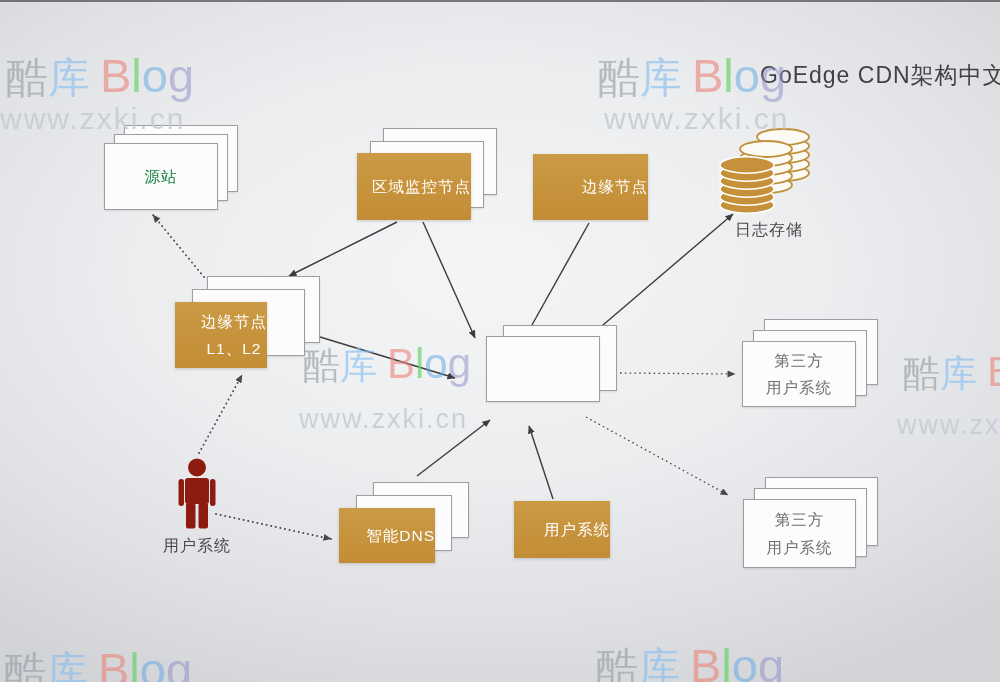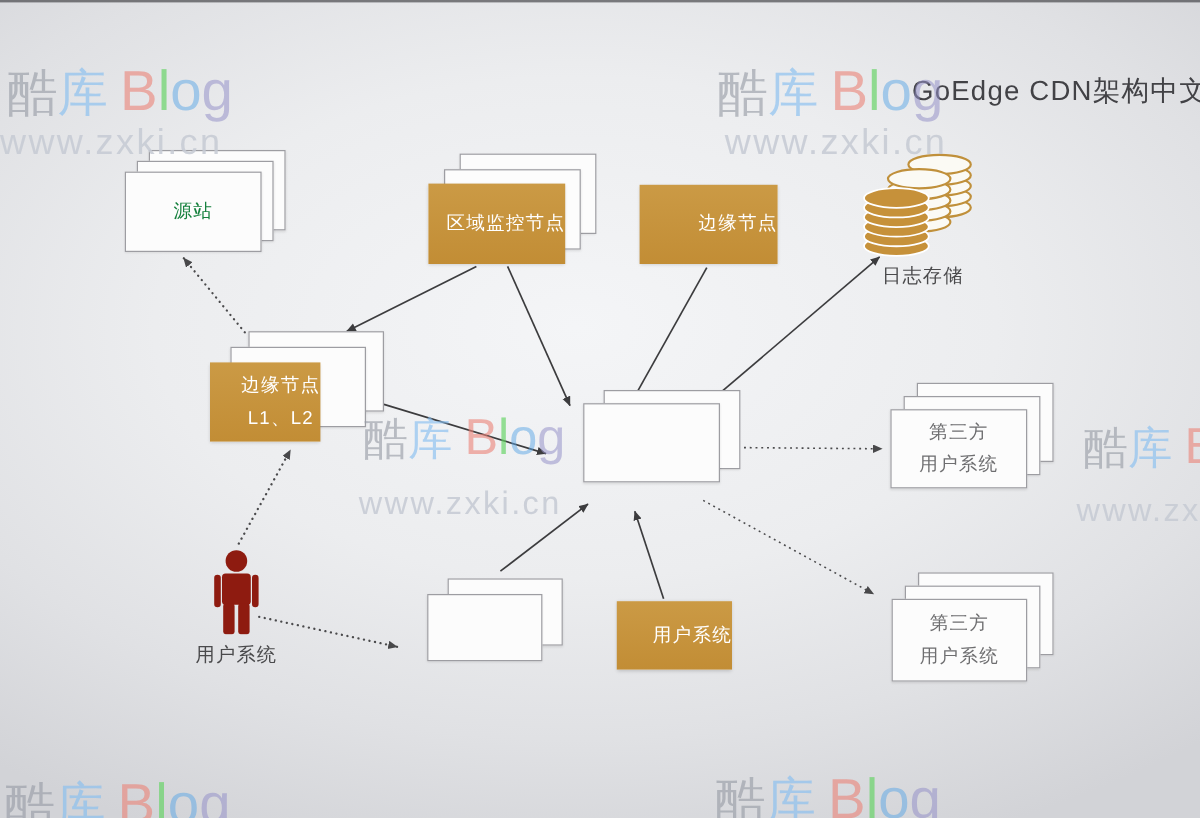--- a/index.html
+++ b/index.html
@@ -137,20 +137,23 @@
   <div class="card white" style="left:753px;top:330px;width:114px;height:66px"></div>
   <div class="card white" style="left:742px;top:341px;width:114px;height:66px">
     <span class="lbl d">
       <span>第三方</span><br>
       <span>用户系统</span>
     </span>
   </div>
 
   <div class="card white" style="left:373px;top:482px;width:96px;height:56px"></div>
   <div class="card white" style="left:356px;top:495px;width:96px;height:56px"></div>
+  <div class="card orange" style="left:339px;top:508px;width:96px;height:55px">
+    <span class="lbl w">智能DNS</span>
+  </div>
 
   <div class="card orange" style="left:514px;top:501px;width:96px;height:57px">
     <span class="lbl w">用户系统</span>
   </div>
 
   <div class="card white" style="left:765px;top:477px;width:113px;height:69px"></div>
   <div class="card white" style="left:754px;top:488px;width:113px;height:69px"></div>
   <div class="card white" style="left:743px;top:499px;width:113px;height:69px">
     <span class="lbl d">
       <span>第三方</span><br>

